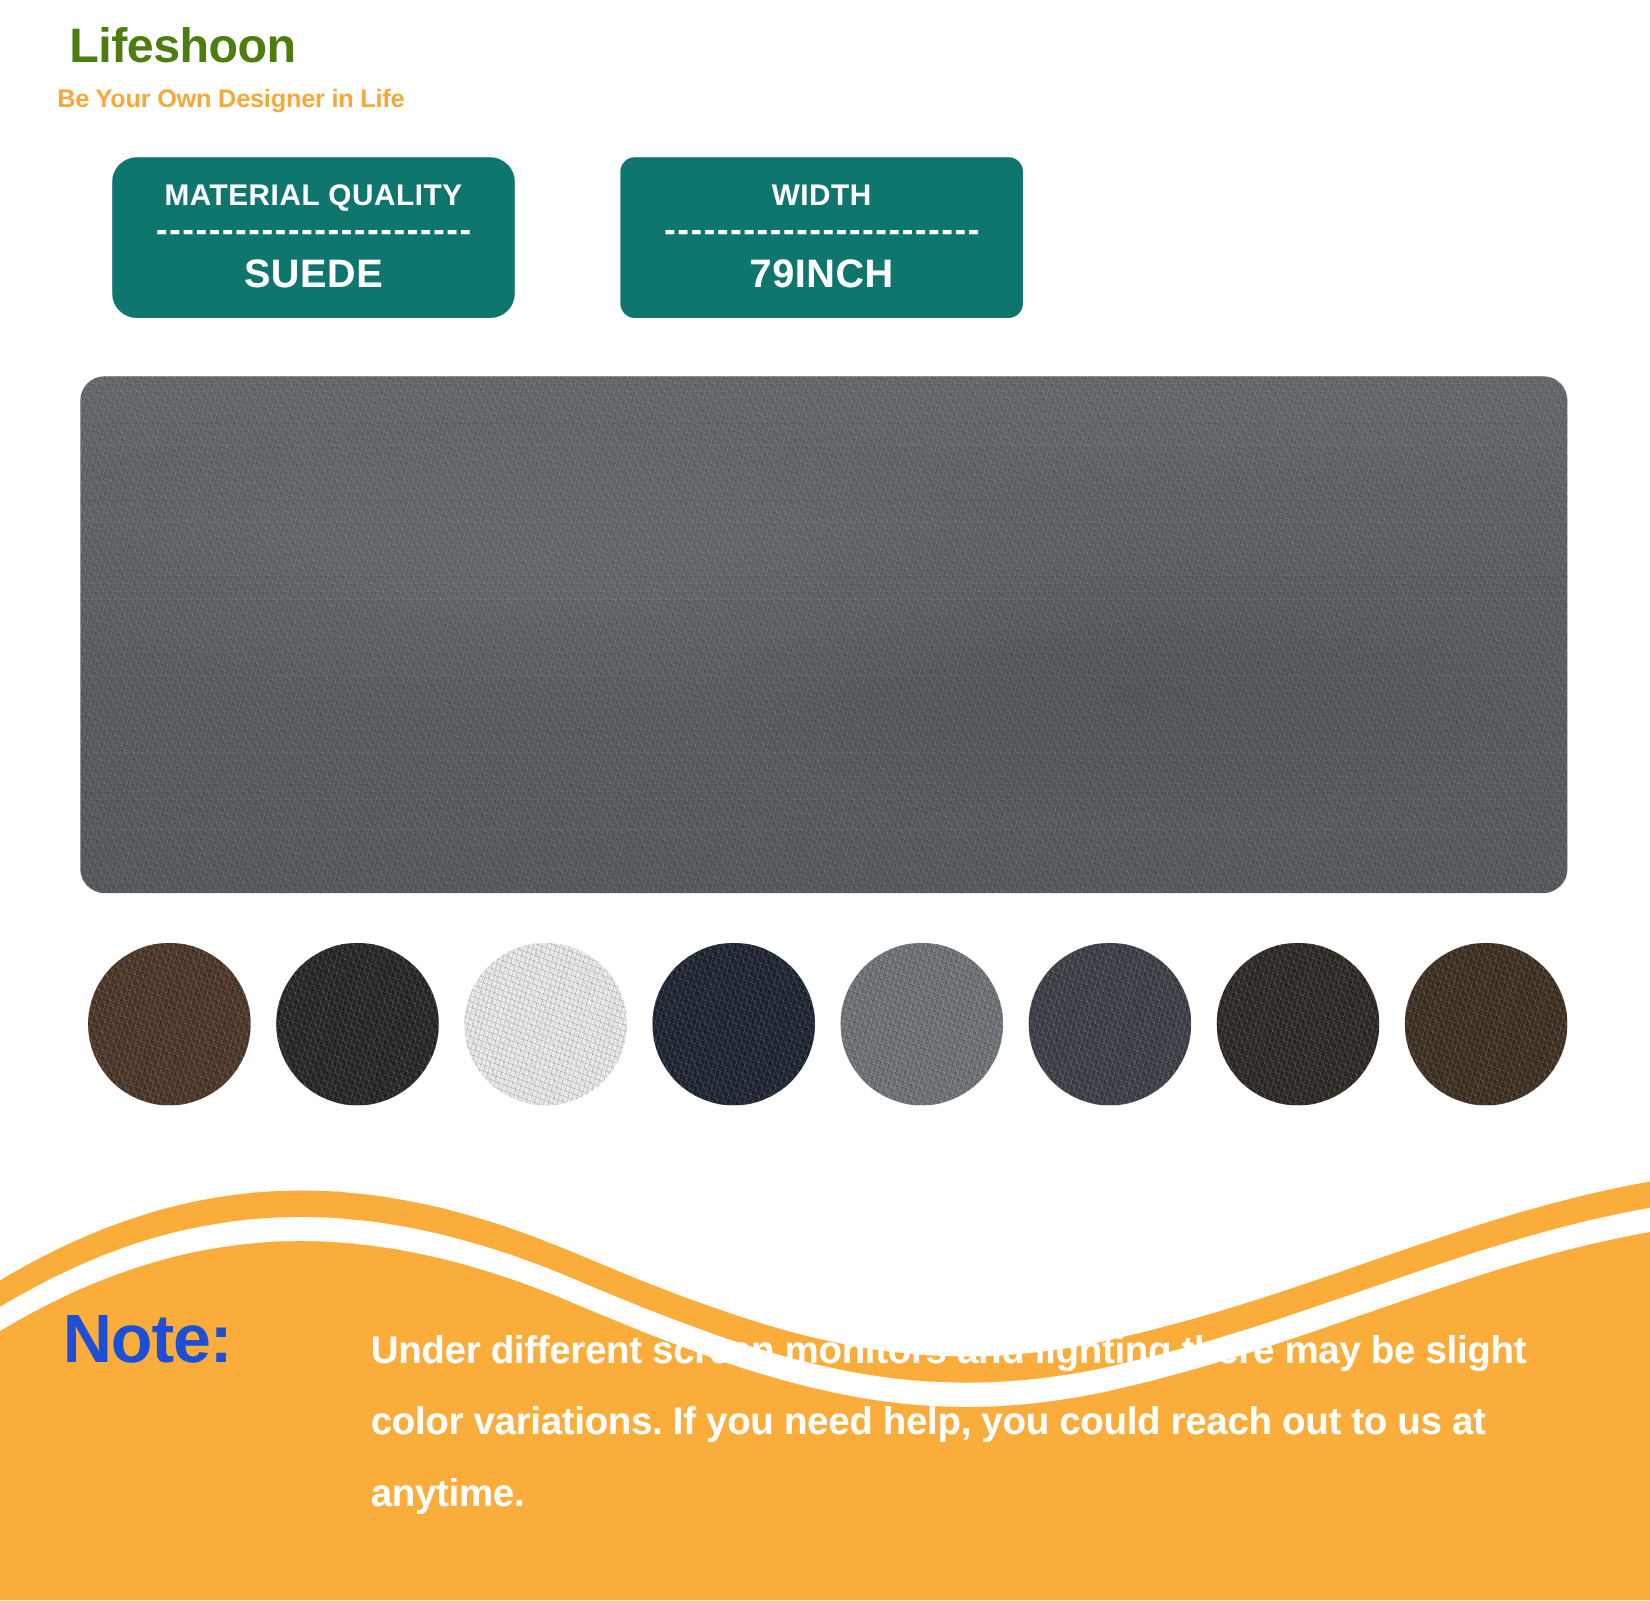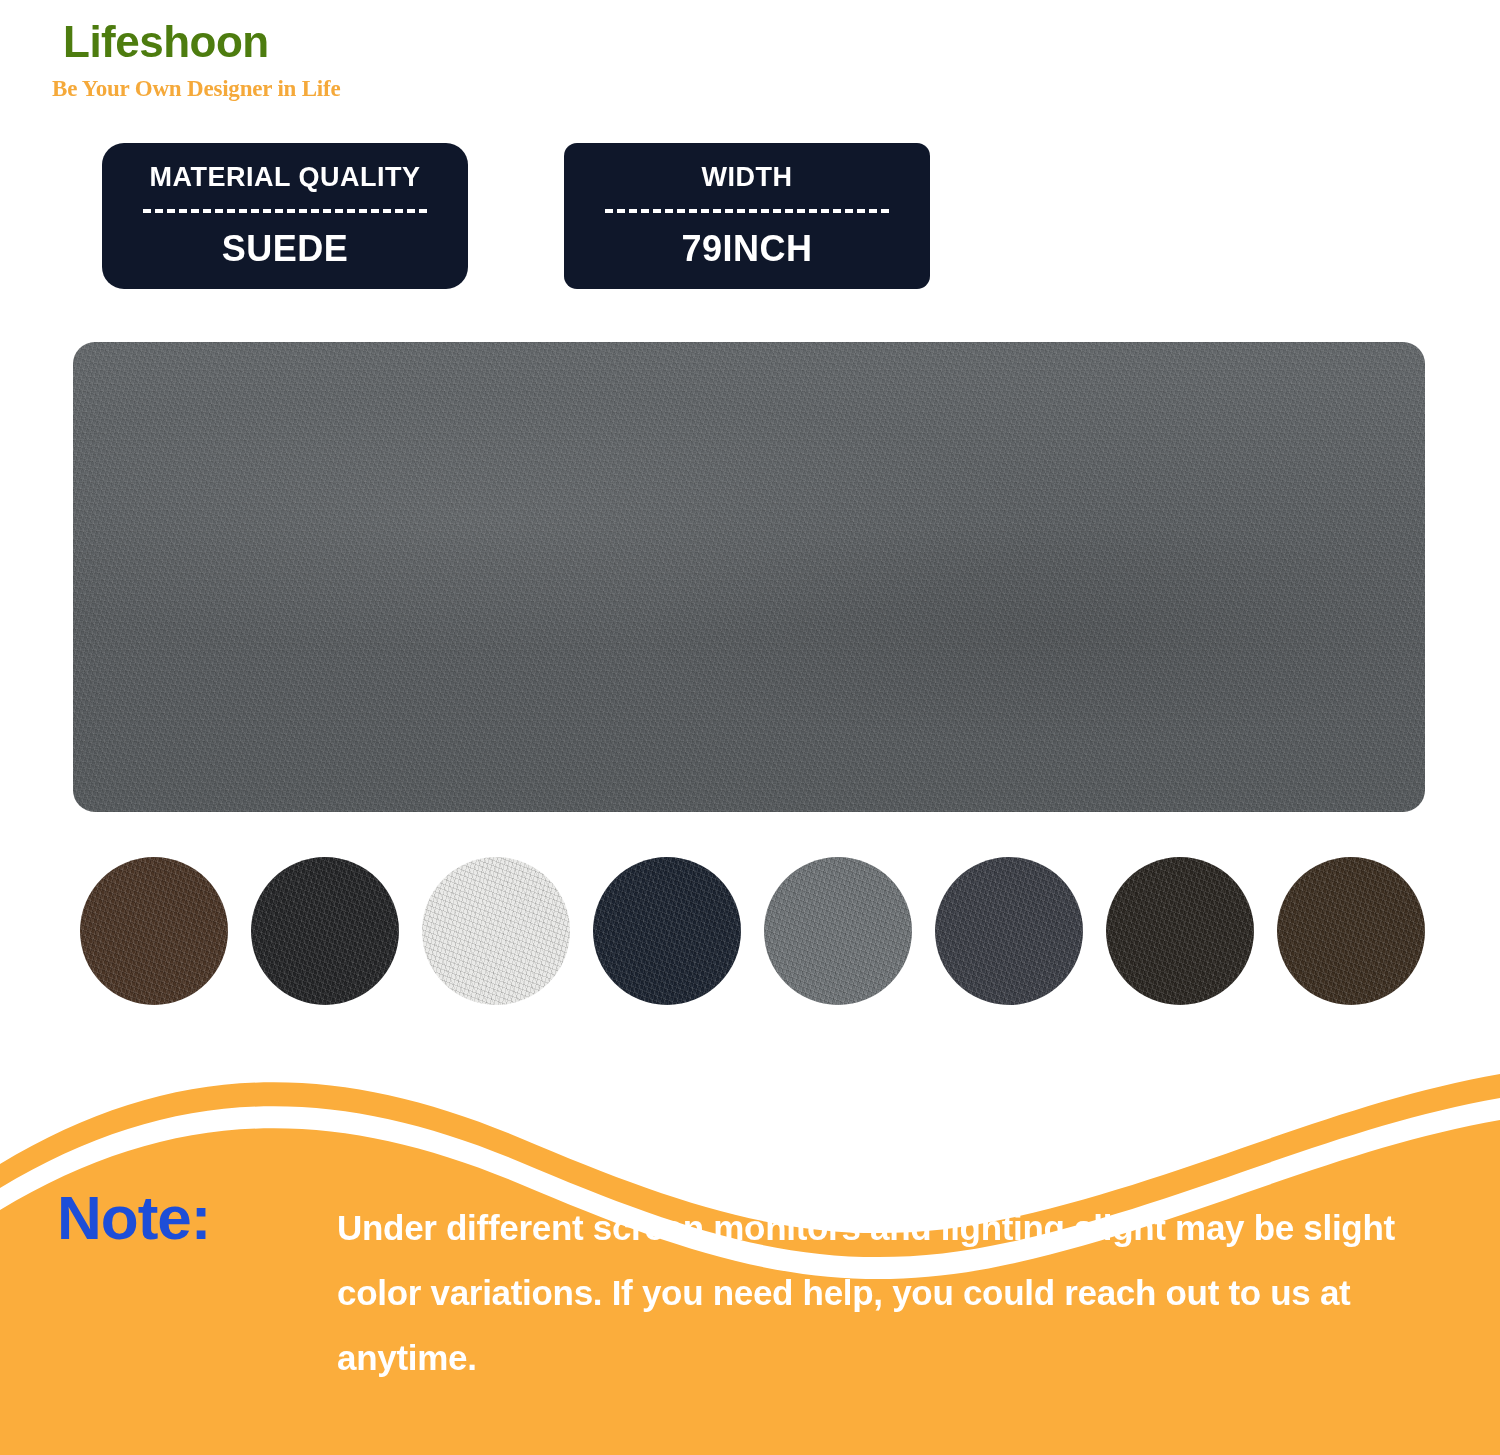--- a/index.html
+++ b/index.html
@@ -29,36 +29,35 @@
     letter-spacing: -0.5px;
     line-height: 1.05;
     margin: 11px;
   }
   #brand-tagline {
     font-size: 23px;
     font-weight: bold;
     color: #F5A93A;
     letter-spacing: -0.2px;
     margin: 9px 0 0 0;
-    font-family: Liberation Serif, serif;
   }
 
   
   #spec-badges {
     position: absolute;
     left: 102px;
     top: 143px;
     width: 1300px;
     display: flex;
     gap: 0;
   }
   .spec-badge {
     width: 366px;
     height: 146px;
-    background: #0f172a;
+    background: #0f766e;
     border-radius: 22px;
     margin-right: 96px;
     display: flex;
     flex-direction: column;
     align-items: center;
     justify-content: center;
     box-sizing: border-box;
     padding: 0 18px;
   }
   .spec-badge:last-child { margin-right: 0; border-radius: 13px; }
@@ -210,15 +209,15 @@
 
 <div id="note-panel">
   <svg id="note-wave" viewBox="0 0 1500 387" preserveAspectRatio="none">
 
     <path fill="#FBAD3C" d="M0,96 C170,-6 330,-10 520,70 C700,146 830,190 1010,150 C1190,110 1330,36 1500,6 L1500,30 C1330,60 1190,134 1010,174 C830,214 700,170 520,94 C330,14 170,18 0,120 Z"></path>
 
     <path fill="#FBAD3C" d="M0,142 C170,40 330,36 520,116 C700,192 830,236 1010,196 C1190,156 1330,82 1500,52 L1500,387 L0,387 Z"></path>
   </svg>
   <div id="note-content">
     <div id="note-heading">Note:</div>
-    <div id="note-body">Under different screen monitors and lighting,slight may be slight color variations. If you need help, you could reach out to us at anytime.</div>
+    <div id="note-body">Under different screen monitors and lighting,there may be slight color variations. If you need help, you could reach out to us at anytime.</div>
   </div>
 </div>
 
 </body></html>

